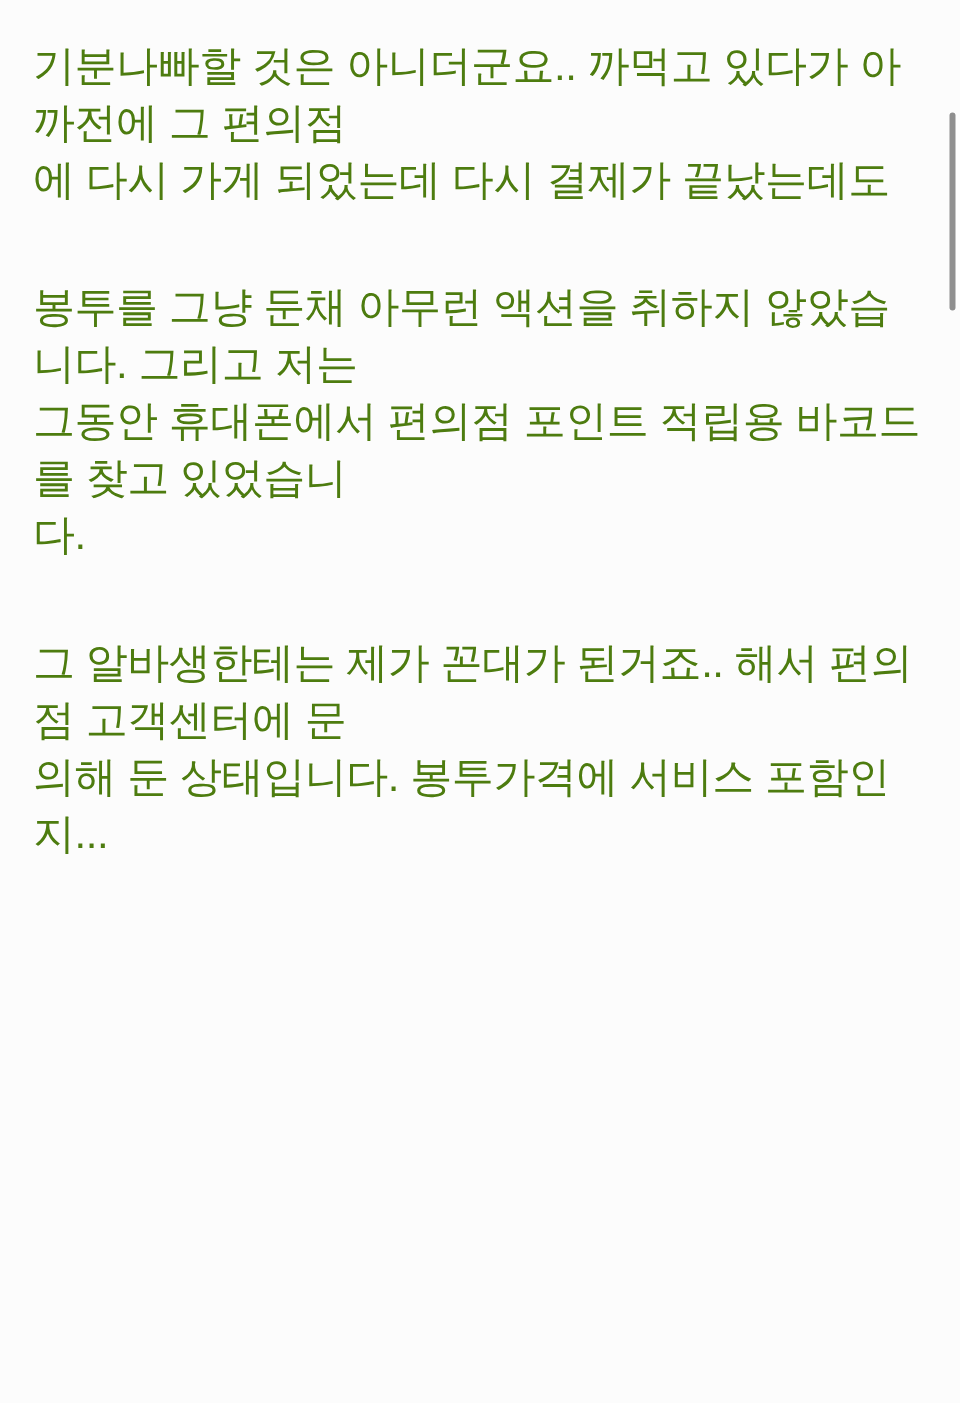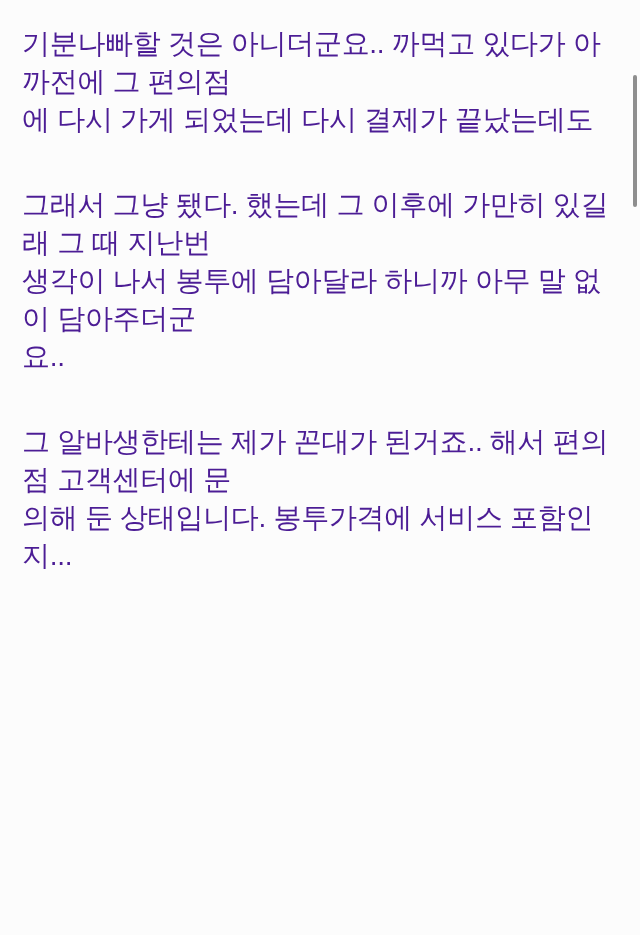--- a/index.html
+++ b/index.html
@@ -19,21 +19,21 @@
     top: 0;
     left: 0;
     width: 640px;
     box-sizing: border-box;
     padding: 25px 22px 0 22px;
   }
   .para {
     margin: 0 0 47px 0;
     font-size: 28px;
     line-height: 38px;
-    color: #4c1d95;
+    color: #4d7c0f;
     letter-spacing: -0.3px;
     white-space: pre-wrap;
     word-break: break-all;
     font-family: "Liberation Sans", sans-serif;
   }
   .scrollbar-thumb {
     position: absolute;
     top: 75px;
     right: 3px;
     width: 4px;
@@ -41,20 +41,20 @@
     background: #8e8e8e;
     border-radius: 2px;
   }
 </style>
 </head>
 <body>
 
 <div class="post-body">
     <p class="para">기분나빠할 것은 아니더군요.. 까먹고 있다가 아까전에 그 편의점
 에 다시 가게 되었는데 다시 결제가 끝났는데도</p>
-    <p class="para">그래서 그냥 됐다. 했는데 그 이후에 가만히 있길래 그 때 지난번
-생각이 나서 봉투에 담아달라 하니까 아무 말 없이 담아주더군
-요..</p>
+    <p class="para">봉투를 그냥 둔채 아무런 액션을 취하지 않았습니다. 그리고 저는
+그동안 휴대폰에서 편의점 포인트 적립용 바코드를 찾고 있었습니
+다.</p>
     <p class="para">그 알바생한테는 제가 꼰대가 된거죠.. 해서 편의점 고객센터에 문
 의해 둔 상태입니다. 봉투가격에 서비스 포함인지...</p>
   </div>
 
 <div class="scrollbar-thumb"></div>
 
 </body></html>

